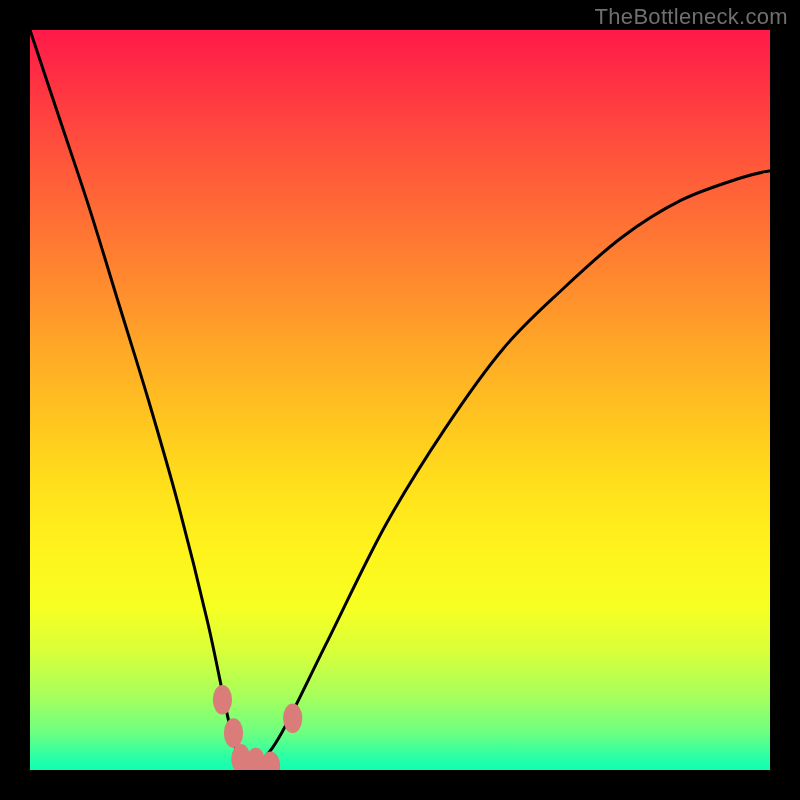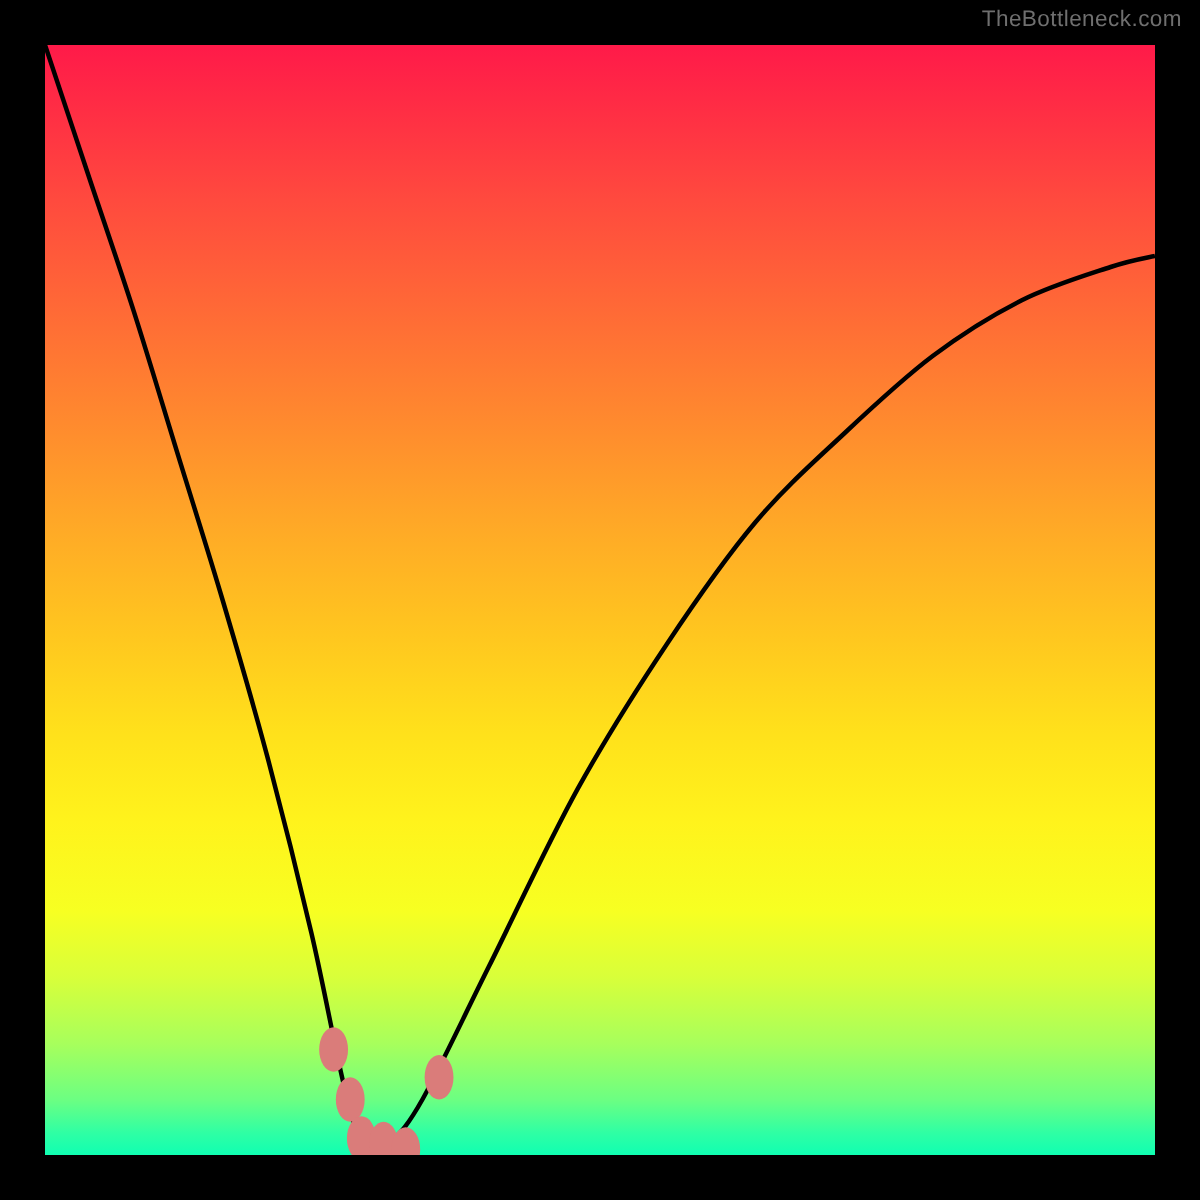--- a/index.html
+++ b/index.html
@@ -15,21 +15,21 @@
     position: relative;
     width: 800px;
     height: 800px;
     background: #000;
   }
   .watermark {
     position: absolute;
     top: 4px;
     right: 12px;
     color: #6f6f6f;
-    font-size: 15px;
+    font-size: 22px;
     letter-spacing: 0.3px;
     z-index: 20;
     font-weight: 400;
   }
   .plot {
     position: absolute;
     left: 30px;
     top: 30px;
     width: 740px;
     height: 740px;

